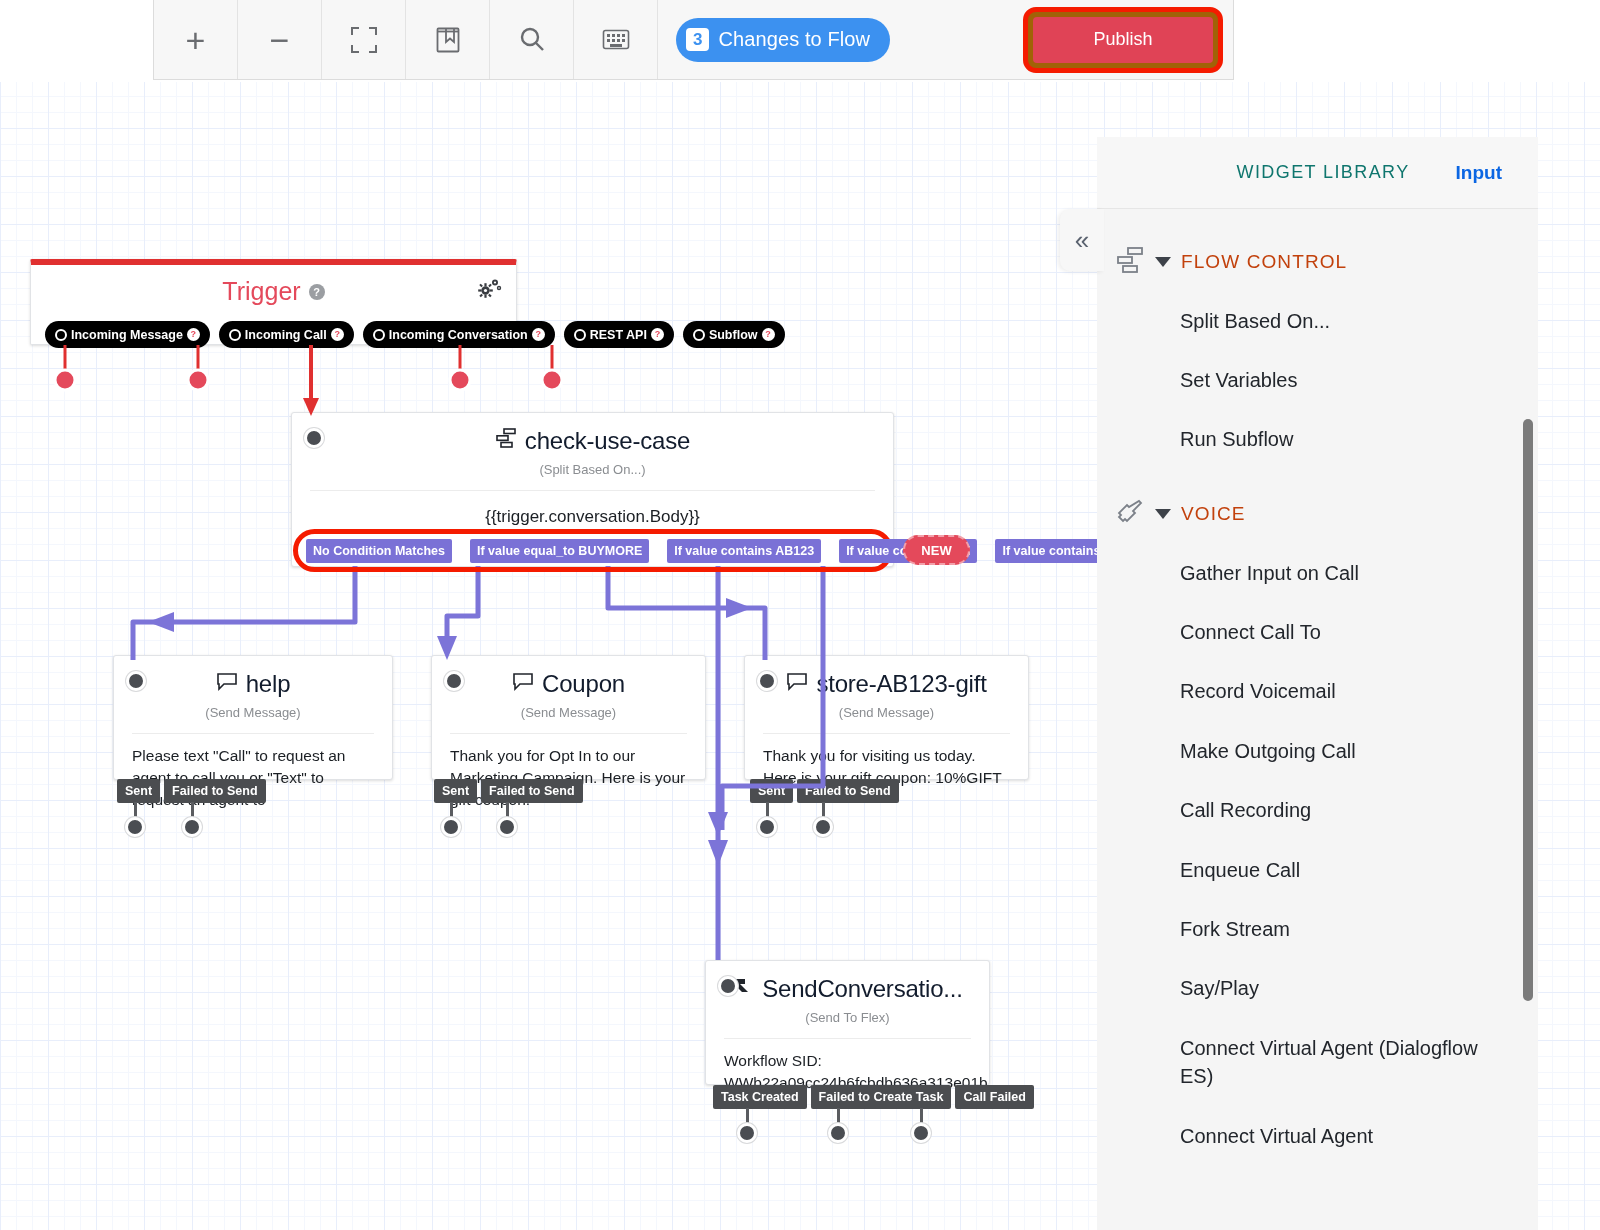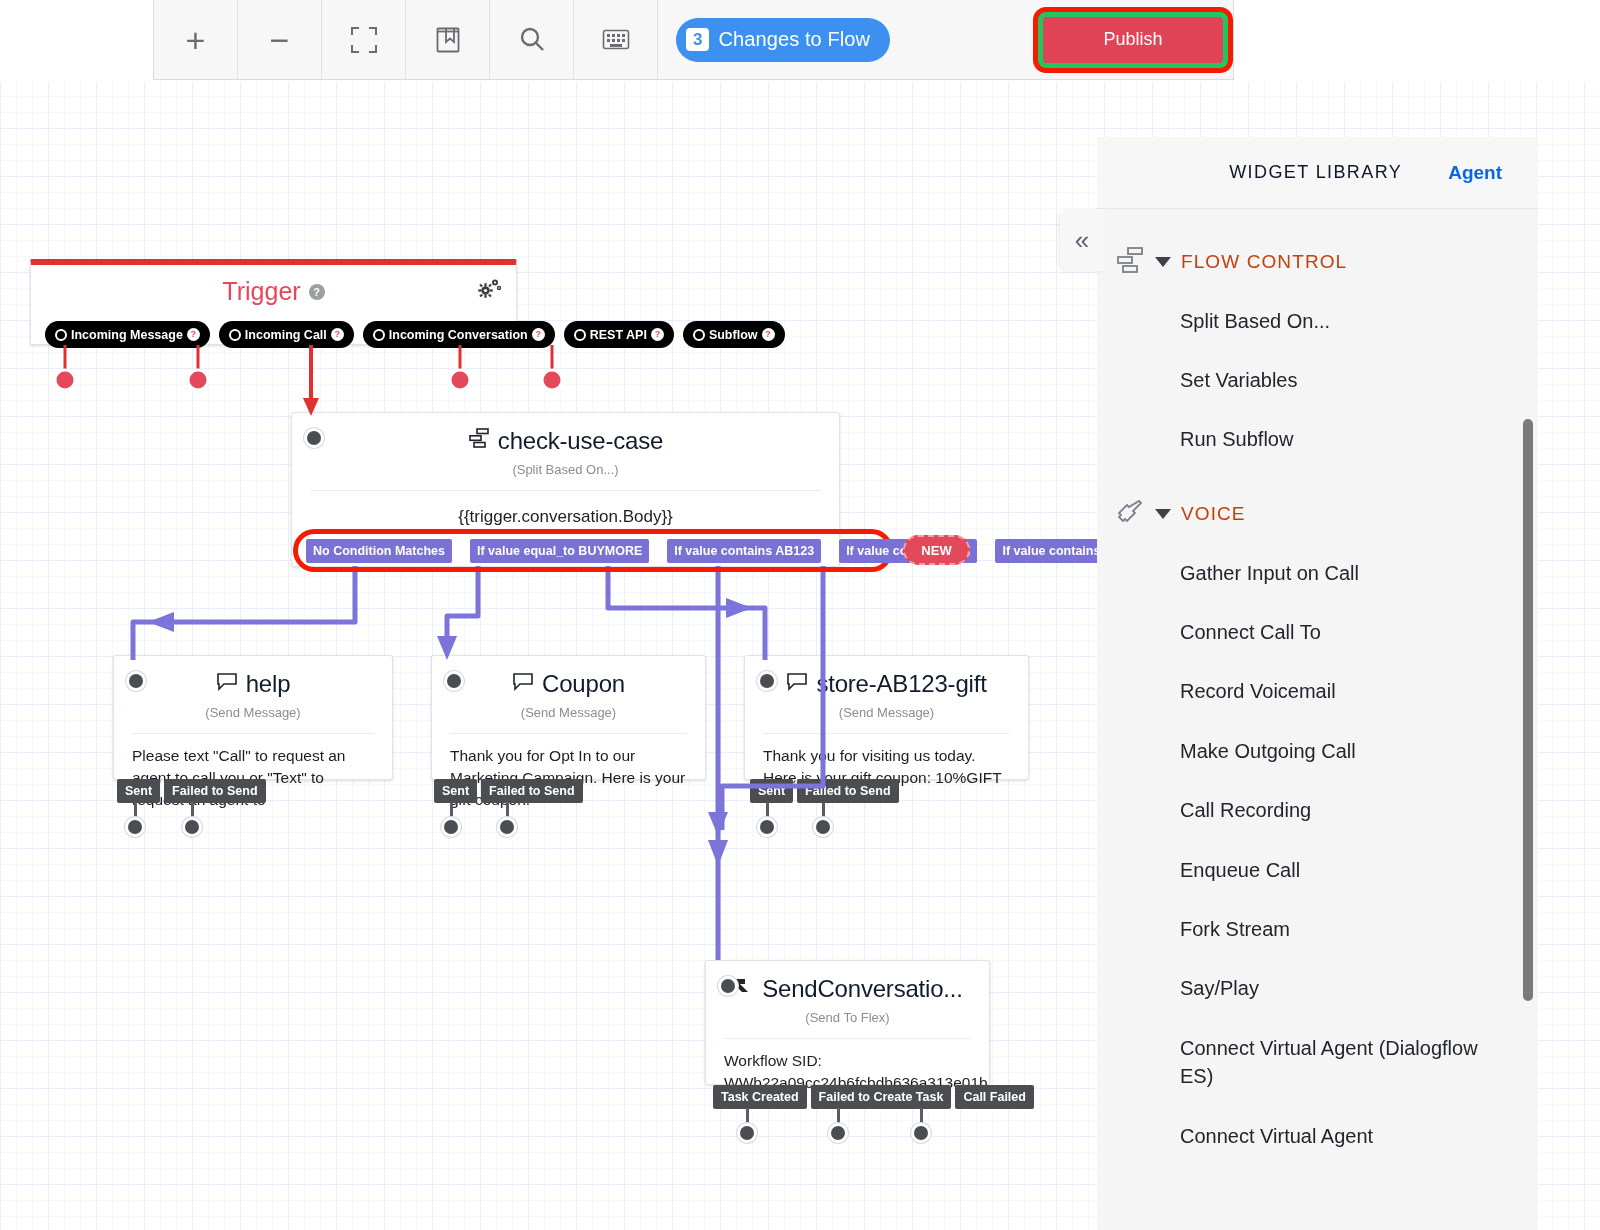--- a/index.html
+++ b/index.html
@@ -45,23 +45,23 @@
     height:44px; display:flex; align-items:center; gap:9px;
     padding:0 20px 0 10px; cursor:pointer;
   }
   #changes-count{
     background:#fff; color:#3c91f0; font-weight:700; font-size:17px;
     border-radius:4px; padding:2px 7px; line-height:1.15;
   }
   #changes-label{ font-size:20px; letter-spacing:.1px; }
 
   #publish-wrap{
-    align-self:center; margin-left:auto; 
+    align-self:center; margin-left:auto; margin-right:10px;
     border:5px solid #f51b00; border-radius:13px; padding:5px;
-    background:#22c55e;
+    background:#a16207;
   }
   #publish-btn{
     background:#e04356; color:#fff; border:none; border-radius:4px;
     width:180px; height:46px; font-size:18px; cursor:pointer;
     font-family:"Liberation Sans", sans-serif;
   }
 
   
   .node{
     position:absolute; background:#fff; border:1px solid #e1e3e6;
@@ -110,21 +110,21 @@
   #trigger-gear{ position:absolute; right:14px; top:12px; cursor:pointer; }
   #trigger-pills{ position:absolute; left:14px; top:56px; display:flex; gap:9px; }
   .trg-pill{
     background:#000000; color:#fff; border-radius:14px; height:27px;
     display:flex; align-items:center; gap:4px; padding:0 10px;
     font-size:12.5px; font-weight:700; white-space:nowrap; cursor:pointer;
   }
   .trg-ring{ width:12px;height:12px;border-radius:50%;border:2px solid #fff; }
 
   
-  #split-node{ left:291px; top:412px; width:549px; height:155px; }
+  #split-node{ left:291px; top:412px; width:603px; height:155px; }
   #split-pill-highlight{
     position:absolute; left:293px; top:529px; width:600px; height:43px;
     border:5px solid #f51b00; border-radius:22px; z-index:12; pointer-events:none;
   }
   #split-conditions{
     position:absolute; left:306px; top:539px; display:flex; gap:18px; z-index:13;
   }
   .cond-pill{
     background:#7a71d6; color:#fff; font-size:12.5px; font-weight:700;
     padding:5px 7px; border-radius:2px; white-space:nowrap; cursor:pointer;
@@ -138,21 +138,21 @@
 
   
   #wl-panel{
     position:absolute; left:1097px; top:137px; width:441px; height:1093px;
     background:#f5f5f5; z-index:30;
   }
   #wl-header{
     height:72px; background:#f7f7f7; border-bottom:1px solid #e6e6e6;
     display:flex; align-items:center; justify-content:flex-end; padding:0 36px 0 0;
   }
-  #wl-title{ font-size:18px; color:#0f172a; letter-spacing:1.4px; }
+  #wl-title{ font-size:18px; color:#0f766e; letter-spacing:1.4px; }
   #wl-hide{ font-size:19px; color:#0b66e3; font-weight:700; margin-left:46px; cursor:pointer; }
   #wl-collapse{
     position:absolute; left:-37px; top:72px; width:44px; height:62px;
     background:#f7f7f7; border-radius:10px 0 0 10px;
     display:flex; align-items:center; justify-content:center;
     color:#5b6370; font-size:26px; cursor:pointer; box-shadow:-2px 1px 4px rgba(0,0,0,.07);
     z-index:31;
   }
   #wl-list{ padding:24px 0 0 0; position:relative; height:1021px; overflow:hidden; }
   .wl-group{ display:flex; align-items:center; gap:10px; padding:12px 0 12px 18px; }
@@ -440,21 +440,21 @@
 <div class="out-stem" style="left:837px;top:1108px;height:22px;"></div>
 <div class="out-stem" style="left:920px;top:1108px;height:22px;"></div>
 <div class="out-dot" style="left:737px;top:1123px;"></div>
 <div class="out-dot" style="left:828px;top:1123px;"></div>
 <div class="out-dot" style="left:911px;top:1123px;"></div>
 
 <div id="wl-panel">
   <div id="wl-collapse">«</div>
   <div id="wl-header">
     <span id="wl-title">WIDGET LIBRARY</span>
-    <span id="wl-hide">Agent</span>
+    <span id="wl-hide">Input</span>
   </div>
 
   <div id="wl-list">
 
     <div class="wl-group">
       <span>
         <svg width="30" height="30" viewBox="0 0 30 30" fill="none" stroke="#7c8189" stroke-width="1.8">
           <rect x="13" y="3" width="14" height="6"></rect>
           <rect x="3" y="12" width="14" height="6"></rect>
           <rect x="8" y="21" width="14" height="6"></rect>

